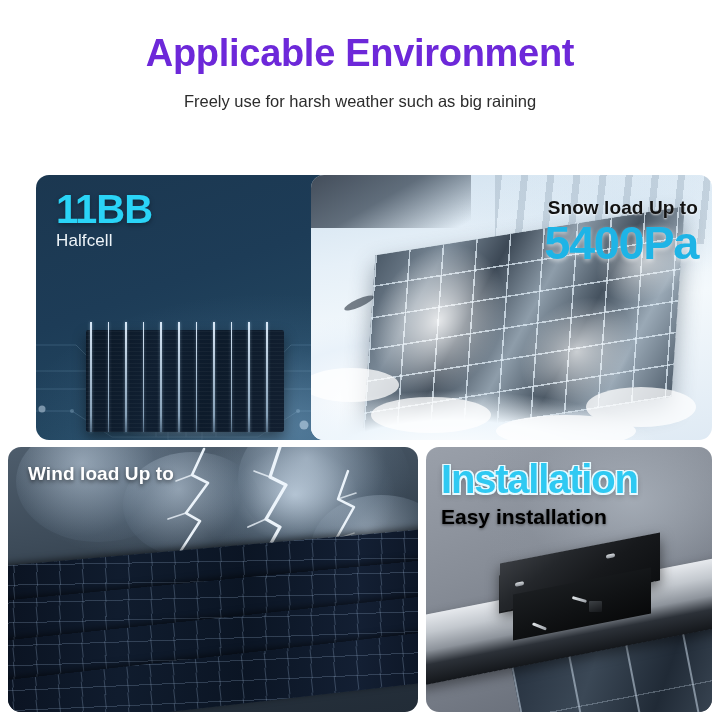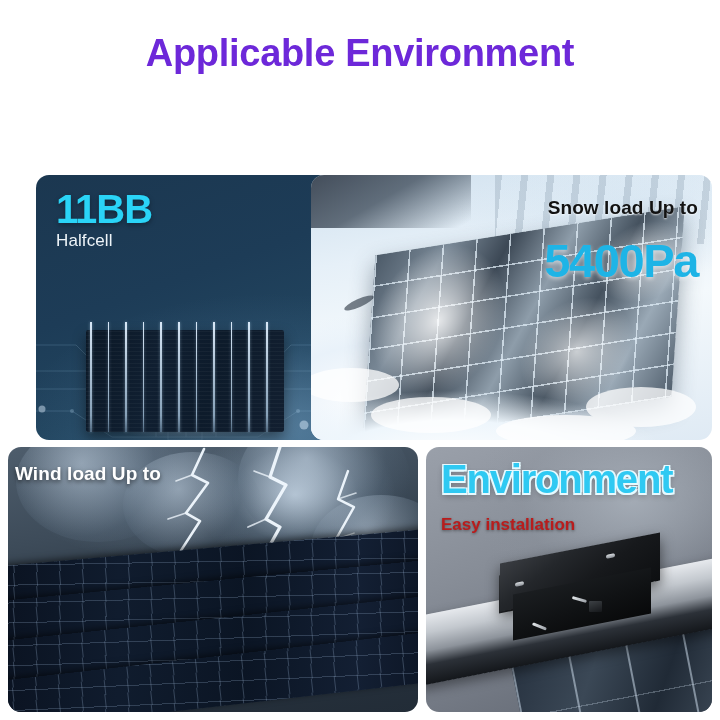--- a/index.html
+++ b/index.html
@@ -112,21 +112,21 @@
     background:radial-gradient(ellipse 60% 100% at 35% 100%, #ffffff 0%, #eef6fc 45%, rgba(238,246,252,0) 78%);
   }
   .snow-txt { position:absolute; right:14px; top:22px; text-align:right; z-index:5; }
   .snow-lbl {
     font-size:19px; font-weight:bold; color:#121212; letter-spacing:.1px;
     text-shadow:0 1px 2px rgba(255,255,255,.7);
     margin-left:48px;
   }
   .snow-val {
     font-size:47px; font-weight:bold; color:#1eb4e6; line-height:48px;
-    letter-spacing:-1.4px; margin-top:18px;
+    letter-spacing:-1.4px; margin-top:0;
     text-shadow:0 2px 4px rgba(255,255,255,.55);
   }
 
   
   .wind-bg {
     position:absolute; inset:0;
     background:
       radial-gradient(ellipse 34% 40% at 70% 18%, rgba(214,230,245,.85) 0%, rgba(150,175,198,.25) 45%, rgba(0,0,0,0) 72%),
       radial-gradient(ellipse 40% 42% at 30% 12%, rgba(120,140,160,.5) 0%, rgba(0,0,0,0) 70%),
       linear-gradient(170deg,#4e5d6c 0%,#3d4b59 30%,#2b3743 55%,#222c37 100%);
@@ -145,21 +145,21 @@
     background:linear-gradient(100deg,#0a1220 0%,#101c2e 28%,#0b1524 55%,#131f33 80%,#0a1220 100%);
     transform-origin:left center;
     box-shadow:0 -2px 7px rgba(0,0,0,.55);
   }
   .wrow::after{
     content:""; position:absolute; inset:0;
     background:
       repeating-linear-gradient(94deg, rgba(150,175,205,.30) 0 1px, rgba(0,0,0,0) 1px 23px),
       repeating-linear-gradient(4deg,  rgba(150,175,205,.26) 0 1px, rgba(0,0,0,0) 1px 20px);
   }
-  .wind-txt { position:absolute; left:7px; top:16px; z-index:6; }
+  .wind-txt { position:absolute; left:20px; top:16px; z-index:6; }
   .wind-lbl { font-size:19px; font-weight:bold; color:#ffffff; letter-spacing:.1px;
               text-shadow:0 2px 4px rgba(0,0,0,.55); }
   .wind-val {
     font-size:47px; font-weight:bold; color:#33ccf0; line-height:49px;
     letter-spacing:-1.4px; margin-top:1px;
     text-shadow:-1.5px -1.5px 0 #e8f8ff, 1.5px -1.5px 0 #e8f8ff,
                 -1.5px 1.5px 0 #e8f8ff, 1.5px 1.5px 0 #e8f8ff,
                 0 4px 7px rgba(0,0,0,.4);
   }
 
@@ -171,21 +171,21 @@
       linear-gradient(158deg,#9aa0aa 0%,#878d97 38%,#757b86 66%,#5d636d 100%);
   }
   .inst-txt { position:absolute; left:15px; top:10px; z-index:6; }
   .inst-title {
     font-size:40px; font-weight:bold; color:#2fc9f2; line-height:44px;
     letter-spacing:-1.2px;
     text-shadow:-1.5px -1.5px 0 #e6faff, 1.5px -1.5px 0 #e6faff,
                 -1.5px 1.5px 0 #e6faff, 1.5px 1.5px 0 #e6faff,
                 0 3px 6px rgba(0,0,0,.3);
   }
-  .inst-sub { font-size:17px; font-weight:bold; color:#b91c1c; margin-top:14px;
+  .inst-sub { font-size:21px; font-weight:bold; color:#000000; margin-top:4px;
               text-shadow:0 1px 3px rgba(0,0,0,.45); }
   .rail {
     position:absolute; left:-6%; top:52%; width:120%; height:26%;
     background:linear-gradient(180deg,#e6e9ed 0%,#c3c8ce 26%,#8d939b 52%,#2c3138 72%,#14171b 100%);
     transform:rotate(-11deg); z-index:3;
     box-shadow:0 5px 12px rgba(0,0,0,.4);
   }
   .inst-cells {
     position:absolute; right:-8%; bottom:-10%; width:72%; height:48%;
     transform:rotate(-11deg); transform-origin:right bottom; z-index:2;
@@ -222,20 +222,21 @@
               background:linear-gradient(90deg,#e3e7ea,#9ba0a6); transform:rotate(16deg); }
 </style>
 </head>
 <body>
 
 <div class="page">
 
   <div class="header">
     <div class="title">Applicable Environment</div>
     <div class="subtitle-wrap">
+      <div class="subtitle">Freely use for harsh weather such as big raining</div>
     </div>
   </div>
 
   <div class="grid">
 
     <div class="panel p-cell">
       <div class="cell-bg"></div>
 
       <svg class="circuit" viewBox="0 0 295 265" preserveAspectRatio="none">
         <g stroke="#9dc4e0" stroke-width="1" fill="none" opacity="0.38">
@@ -347,19 +348,19 @@
         <div class="brk-top"></div>
         <div class="brk-face"></div>
         <div class="screw" style="left:9%;  top:42%; transform:skewY(-11deg)"></div>
         <div class="screw" style="left:66%; top:8%;  transform:skewY(-11deg)"></div>
       </div>
       <div class="nutplate" style="left:57%; top:58%;"></div>
       <div class="bolt-pin" style="left:51%; top:57%;"></div>
       <div class="bolt-pin" style="left:37%; top:67%; transform:rotate(22deg)"></div>
 
       <div class="inst-txt">
-        <div class="inst-title">Environment</div>
+        <div class="inst-title">Installation</div>
         <div class="inst-sub">Easy installation</div>
       </div>
     </div>
 
   </div>
 </div>
 
 </body></html>

